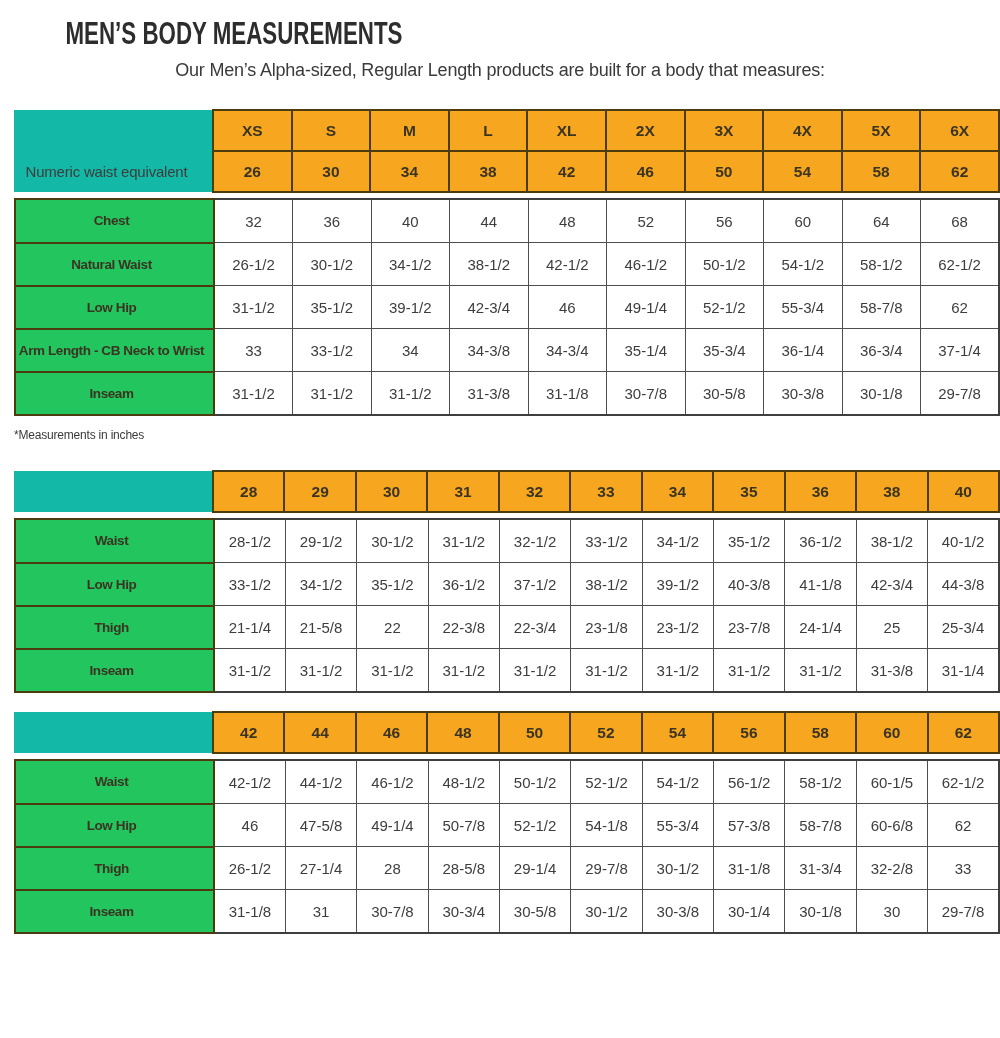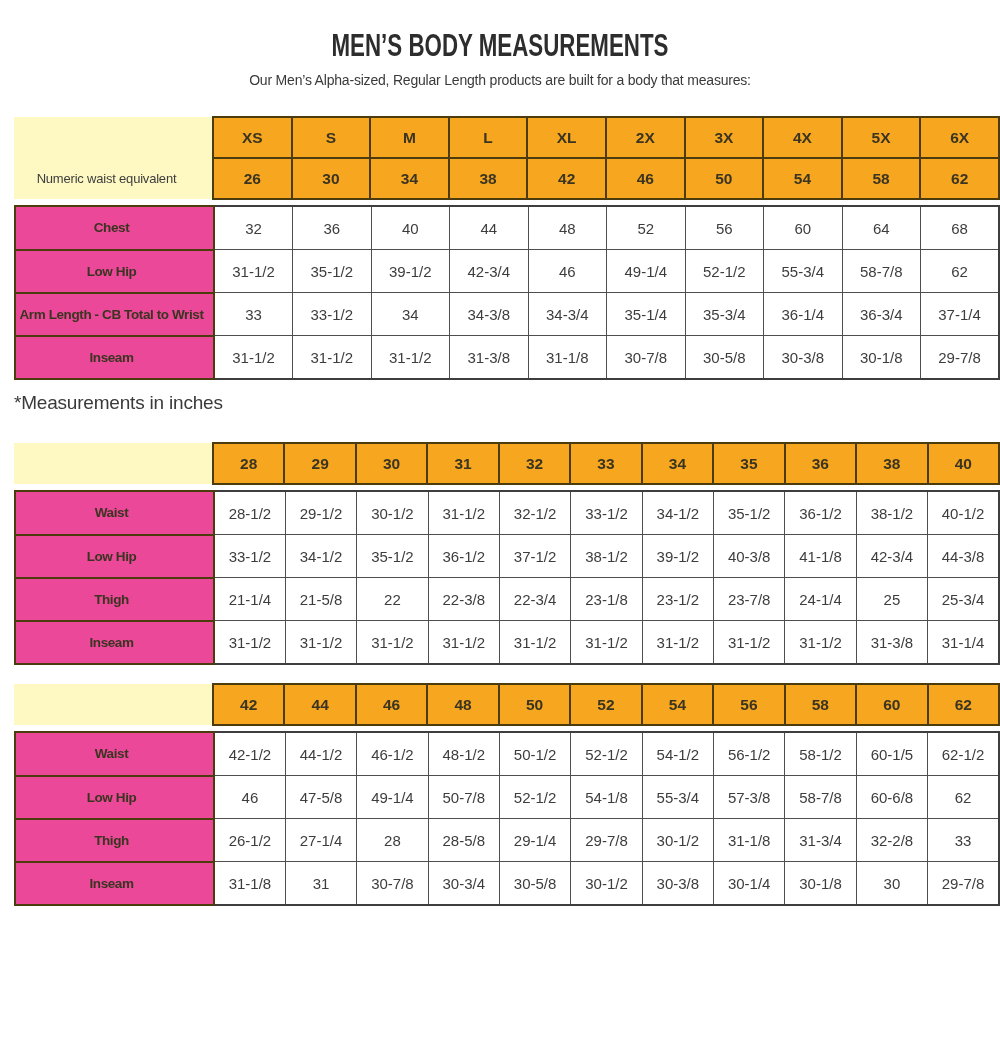--- a/index.html
+++ b/index.html
@@ -1,43 +1,43 @@
 <!DOCTYPE html>
 <html><head>
 <meta charset="utf-8">
 <style>
   html,body { margin:0; padding:0; background:#ffffff; }
   body { font-family:"Liberation Sans", sans-serif; color:#3D3D3D; }
   .page { width:1000px; height:1038px; overflow:hidden; background:#ffffff; position:relative; }
 
-  .title-wrap { text-align:center; padding-top:28px; }
+  .title-wrap { text-align:left; padding-top:16px; }
   .title { display:inline-block; font-size:31px; font-weight:bold; color:#2d2d2d;
            transform:scaleX(0.72); transform-origin:center; white-space:nowrap; letter-spacing:0; }
 
-  .subtitle { text-align:center; font-size:14px; color:#3a3a3a; margin:8px 0 0 0; letter-spacing:-0.2px; }
+  .subtitle { text-align:center; font-size:18px; color:#3a3a3a; margin:8px 0 0 0; letter-spacing:-0.2px; }
   .subtitle.second { margin-top:40px; }
 
   .table-block { margin-top:28px; }
   .table-block.tight { margin-top:18px; }
 
   table.size-grid { border-collapse:collapse; table-layout:fixed; width:986px; margin-left:14px; }
   table.size-grid td { vertical-align:middle; text-align:center; overflow:hidden; }
 
-  td.plain { background:#fef9c3; border:none; text-align:right; padding-right:14px;
-             font-size:13px; letter-spacing:-0.2px; white-space:nowrap; }
+  td.plain { background:#14b8a6; border:none; text-align:right; padding-right:14px;
+             font-size:15px; letter-spacing:-0.2px; white-space:nowrap; }
   td.gold  { background:#F6A61F; border:2px solid #4C3B0C; font-weight:bold; font-size:15.5px; color:#3a3421; }
-  td.row-label { background:#ec4899; border:2px solid #4C3B0C; text-align:right; padding:0 8px 0 2px;
+  td.row-label { background:#22c55e; border:2px solid #4C3B0C; text-align:right; padding:0 8px 0 2px;
                  font-size:13.5px; letter-spacing:-0.4px; white-space:nowrap; color:#3a3421; font-weight:bold; }
   td.val { background:#ffffff; border:1.5px solid #4E4E4E; font-size:15px; }
 
   table.strip td { height:37px; }
   table.body-grid { margin-top:5px; border:2px solid #3E3E3E; }
   table.body-grid td { height:40px; }
 
-  .footnote { margin:12px 0 0 14px; font-size:19px; letter-spacing:-0.2px; color:#3a3a3a; }
+  .footnote { margin:12px 0 0 14px; font-size:12px; letter-spacing:-0.2px; color:#3a3a3a; }
 </style>
 </head>
 <body>
 
 <div class="page">
 
   <div class="title-wrap">
     <div class="title">MEN’S BODY MEASUREMENTS</div>
   </div>
 
@@ -109,34 +109,47 @@
             <td class="val">40</td>
             <td class="val">44</td>
             <td class="val">48</td>
             <td class="val">52</td>
             <td class="val">56</td>
             <td class="val">60</td>
             <td class="val">64</td>
             <td class="val">68</td>
           </tr>
           <tr>
+            <td class="row-label">Natural Waist</td>
+            <td class="val">26-1/2</td>
+            <td class="val">30-1/2</td>
+            <td class="val">34-1/2</td>
+            <td class="val">38-1/2</td>
+            <td class="val">42-1/2</td>
+            <td class="val">46-1/2</td>
+            <td class="val">50-1/2</td>
+            <td class="val">54-1/2</td>
+            <td class="val">58-1/2</td>
+            <td class="val">62-1/2</td>
+          </tr>
+          <tr>
             <td class="row-label">Low Hip</td>
             <td class="val">31-1/2</td>
             <td class="val">35-1/2</td>
             <td class="val">39-1/2</td>
             <td class="val">42-3/4</td>
             <td class="val">46</td>
             <td class="val">49-1/4</td>
             <td class="val">52-1/2</td>
             <td class="val">55-3/4</td>
             <td class="val">58-7/8</td>
             <td class="val">62</td>
           </tr>
           <tr>
-            <td class="row-label">Arm Length - CB Total to Wrist</td>
+            <td class="row-label">Arm Length - CB Neck to Wrist</td>
             <td class="val">33</td>
             <td class="val">33-1/2</td>
             <td class="val">34</td>
             <td class="val">34-3/8</td>
             <td class="val">34-3/4</td>
             <td class="val">35-1/4</td>
             <td class="val">35-3/4</td>
             <td class="val">36-1/4</td>
             <td class="val">36-3/4</td>
             <td class="val">37-1/4</td>

